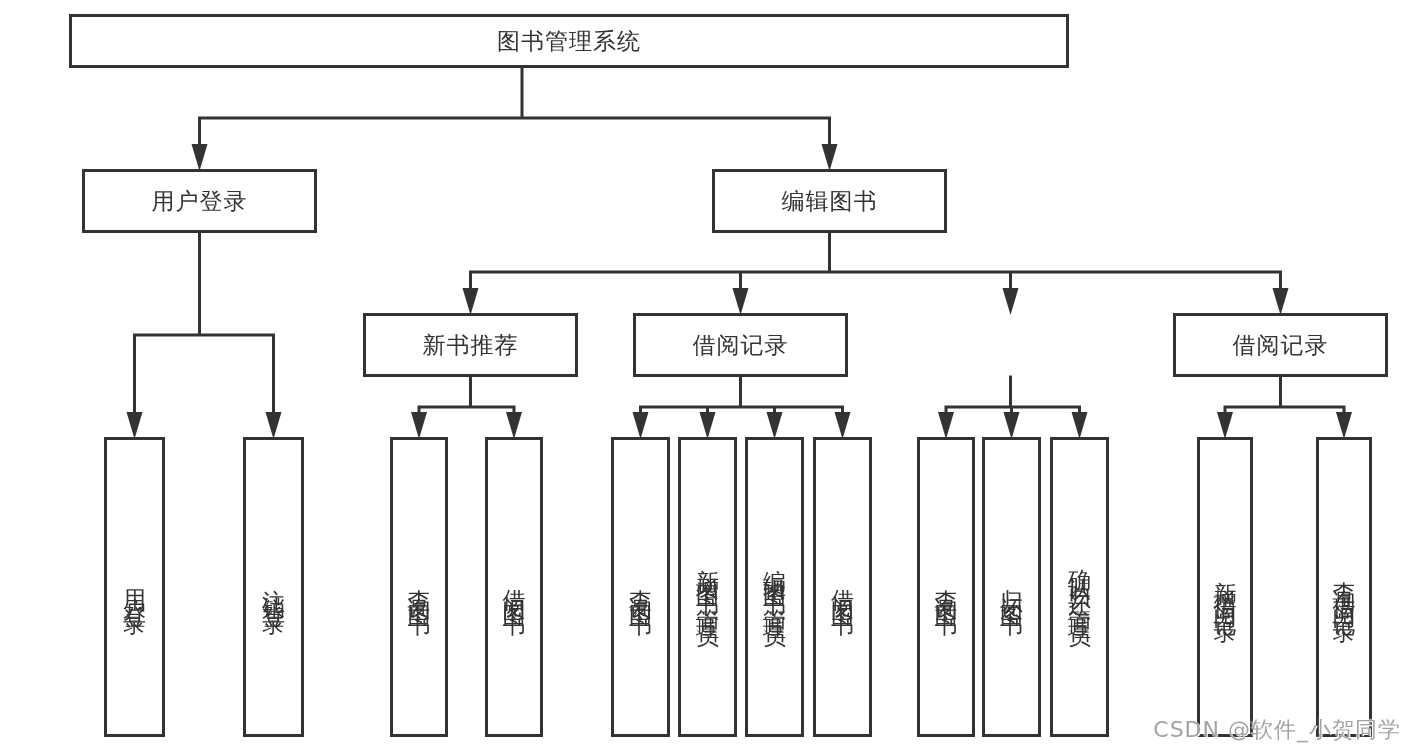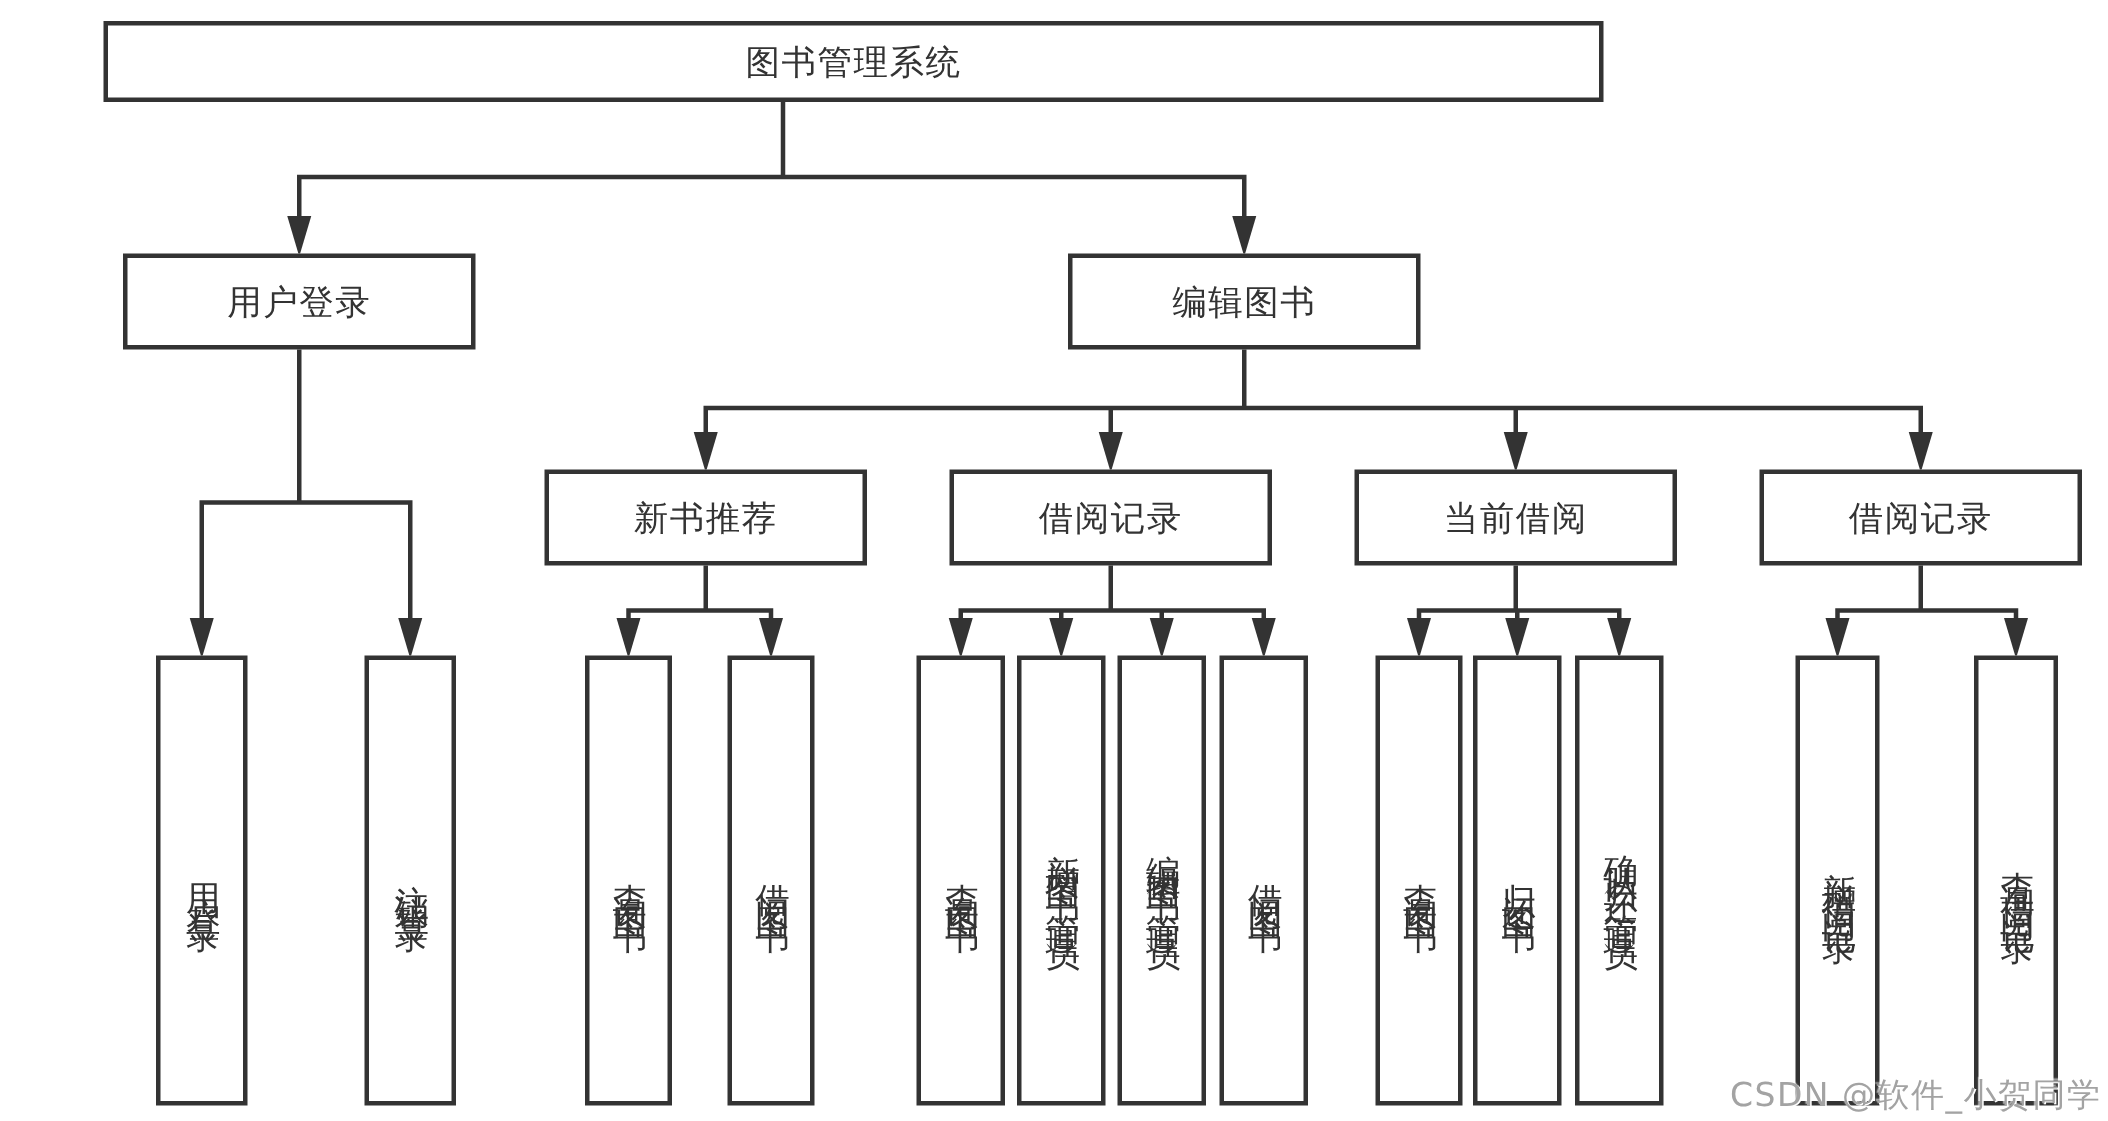--- a/index.html
+++ b/index.html
@@ -102,23 +102,20 @@
     </div>
     <div class="node v" style="left: 678px; top: 437px; width: 59px; height: 300px;">
       <span>新增图书（管理员）</span>
     </div>
     <div class="node v" style="left: 745px; top: 437px; width: 59px; height: 300px;">
       <span>编辑图书（管理员）</span>
     </div>
     <div class="node v" style="left: 813px; top: 437px; width: 59px; height: 300px;">
       <span>借阅图书</span>
     </div>
-    <div class="node h" style="left: 903px; top: 313px; width: 215px; height: 64px;">
-      <span>当前借阅</span>
-    </div>
     <div class="node v" style="left: 917px; top: 437px; width: 58px; height: 300px;">
       <span>查询图书</span>
     </div>
     <div class="node v" style="left: 982px; top: 437px; width: 59px; height: 300px;">
       <span>归还图书</span>
     </div>
     <div class="node v" style="left: 1050px; top: 437px; width: 59px; height: 300px;">
       <span>确认归还（管理员）</span>
     </div>
     <div class="node h" style="left: 1173px; top: 313px; width: 215px; height: 64px;">

